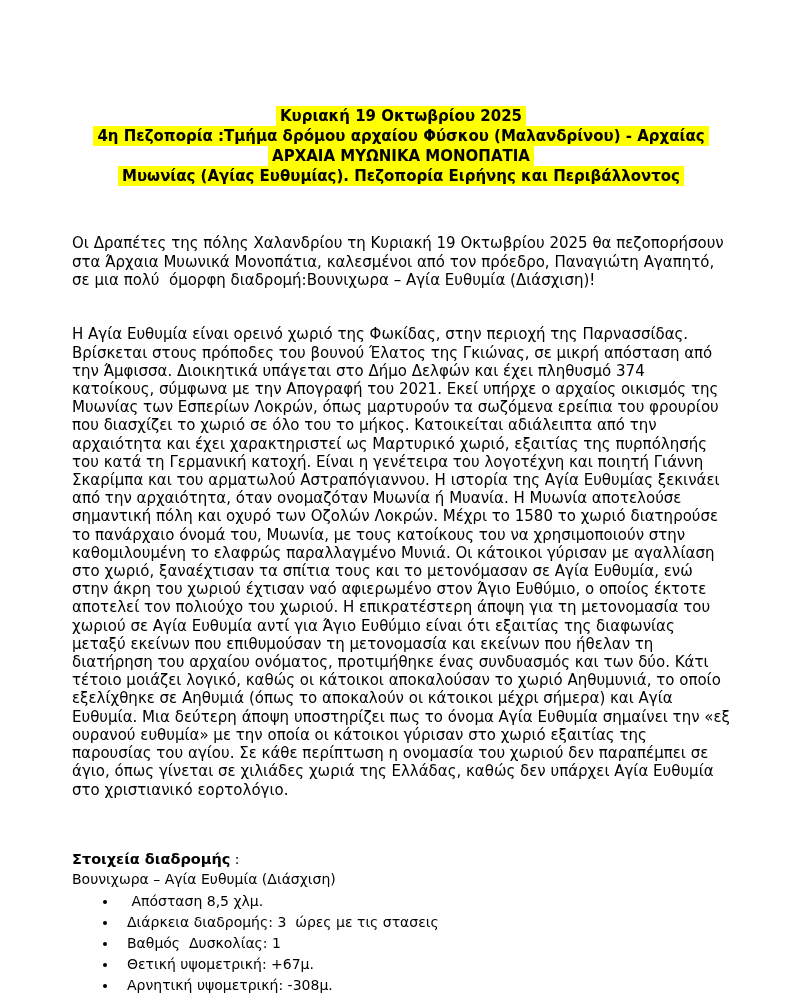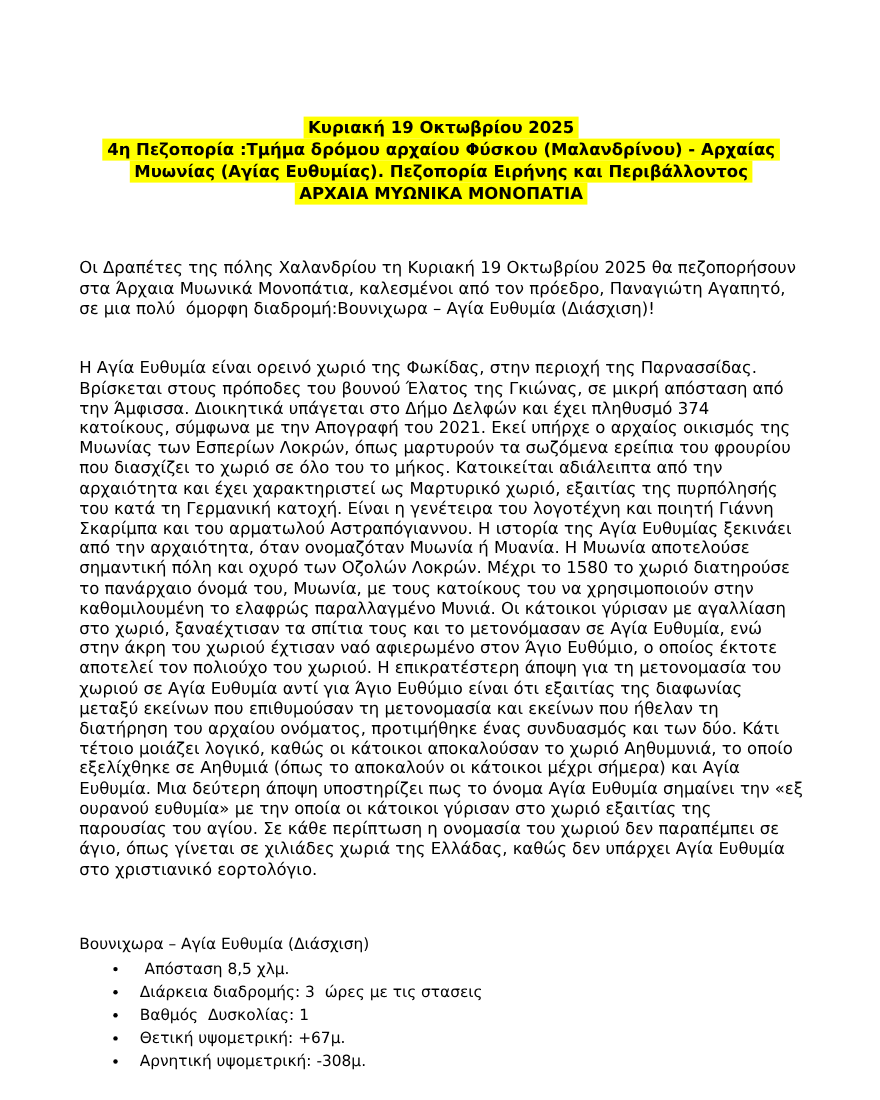--- a/index.html
+++ b/index.html
@@ -67,30 +67,31 @@
   }
 </style>
 </head>
 <body>
 
 <div class="page">
 
   <div class="header">
     <div class="line"><span class="hl">Κυριακή 19 Οκτωβρίου 2025</span></div>
     <div class="line"><span class="hl">4η Πεζοπορία :Τμήμα δρόμου αρχαίου Φύσκου (Μαλανδρίνου) - Αρχαίας</span></div>
+    <div class="line"><span class="hl">ΑΡΧΑΙΑ ΜΥΩΝΙΚΑ ΜΟΝΟΠΑΤΙΑ</span></div>
     <div class="line"><span class="hl">Μυωνίας (Αγίας Ευθυμίας). Πεζοπορία Ειρήνης και Περιβάλλοντος</span></div>
-    <div class="line"><span class="hl">ΑΡΧΑΙΑ ΜΥΩΝΙΚΑ ΜΟΝΟΠΑΤΙΑ</span></div>
   </div>
 
   <div class="body-block">
     <p>Οι Δραπέτες της πόλης Χαλανδρίου τη Κυριακή 19 Οκτωβρίου 2025 θα πεζοπορήσουν στα Άρχαια Μυωνικά Μονοπάτια, καλεσμένοι από τον πρόεδρο, Παναγιώτη Αγαπητό, σε μια πολύ  όμορφη διαδρομή:Βουνιχωρα – Αγία Ευθυμία (Διάσχιση)!</p>
     <p>Η Αγία Ευθυμία είναι ορεινό χωριό της Φωκίδας, στην περιοχή της Παρνασσίδας. Βρίσκεται στους πρόποδες του βουνού Έλατος της Γκιώνας, σε μικρή απόσταση από την Άμφισσα. Διοικητικά υπάγεται στο Δήμο Δελφών και έχει πληθυσμό 374 κατοίκους, σύμφωνα με την Απογραφή του 2021. Εκεί υπήρχε ο αρχαίος οικισμός της Μυωνίας των Εσπερίων Λοκρών, όπως μαρτυρούν τα σωζόμενα ερείπια του φρουρίου που διασχίζει το χωριό σε όλο του το μήκος. Κατοικείται αδιάλειπτα από την αρχαιότητα και έχει χαρακτηριστεί ως Μαρτυρικό χωριό, εξαιτίας της πυρπόλησής του κατά τη Γερμανική κατοχή. Είναι η γενέτειρα του λογοτέχνη και ποιητή Γιάννη Σκαρίμπα και του αρματωλού Αστραπόγιαννου. Η ιστορία της Αγία Ευθυμίας ξεκινάει από την αρχαιότητα, όταν ονομαζόταν Μυωνία ή Μυανία. Η Μυωνία αποτελούσε σημαντική πόλη και οχυρό των Οζολών Λοκρών. Μέχρι το 1580 το χωριό διατηρούσε το πανάρχαιο όνομά του, Μυωνία, με τους κατοίκους του να χρησιμοποιούν στην καθομιλουμένη το ελαφρώς παραλλαγμένο Μυνιά. Οι κάτοικοι γύρισαν με αγαλλίαση στο χωριό, ξαναέχτισαν τα σπίτια τους και το μετονόμασαν σε Αγία Ευθυμία, ενώ στην άκρη του χωριού έχτισαν ναό αφιερωμένο στον Άγιο Ευθύμιο, ο οποίος έκτοτε αποτελεί τον πολιούχο του χωριού. Η επικρατέστερη άποψη για τη μετονομασία του χωριού σε Αγία Ευθυμία αντί για Άγιο Ευθύμιο είναι ότι εξαιτίας της διαφωνίας μεταξύ εκείνων που επιθυμούσαν τη μετονομασία και εκείνων που ήθελαν τη διατήρηση του αρχαίου ονόματος, προτιμήθηκε ένας συνδυασμός και των δύο. Κάτι τέτοιο μοιάζει λογικό, καθώς οι κάτοικοι αποκαλούσαν το χωριό Αηθυμυνιά, το οποίο εξελίχθηκε σε Αηθυμιά (όπως το αποκαλούν οι κάτοικοι μέχρι σήμερα) και Αγία Ευθυμία. Μια δεύτερη άποψη υποστηρίζει πως το όνομα Αγία Ευθυμία σημαίνει την «εξ ουρανού ευθυμία» με την οποία οι κάτοικοι γύρισαν στο χωριό εξαιτίας της παρουσίας του αγίου. Σε κάθε περίπτωση η ονομασία του χωριού δεν παραπέμπει σε άγιο, όπως γίνεται σε χιλιάδες χωριά της Ελλάδας, καθώς δεν υπάρχει Αγία Ευθυμία στο χριστιανικό εορτολόγιο.</p>
   </div>
 
   <div class="route">
+    <div class="route-heading-row"><span class="route-heading">Στοιχεία  διαδρομής</span><span class="route-heading-suffix"> :</span></div>
     <div class="route-name">Βουνιχωρα – Αγία Ευθυμία (Διάσχιση)</div>
     <ul class="route-stats">
       <li> Απόσταση 8,5 χλμ.</li>
       <li>Διάρκεια διαδρομής: 3  ώρες με τις στασεις</li>
       <li>Βαθμός  Δυσκολίας: 1</li>
       <li>Θετική υψομετρική: +67μ.</li>
       <li>Αρνητική υψομετρική: -308μ.</li>
     </ul>
   </div>
 

